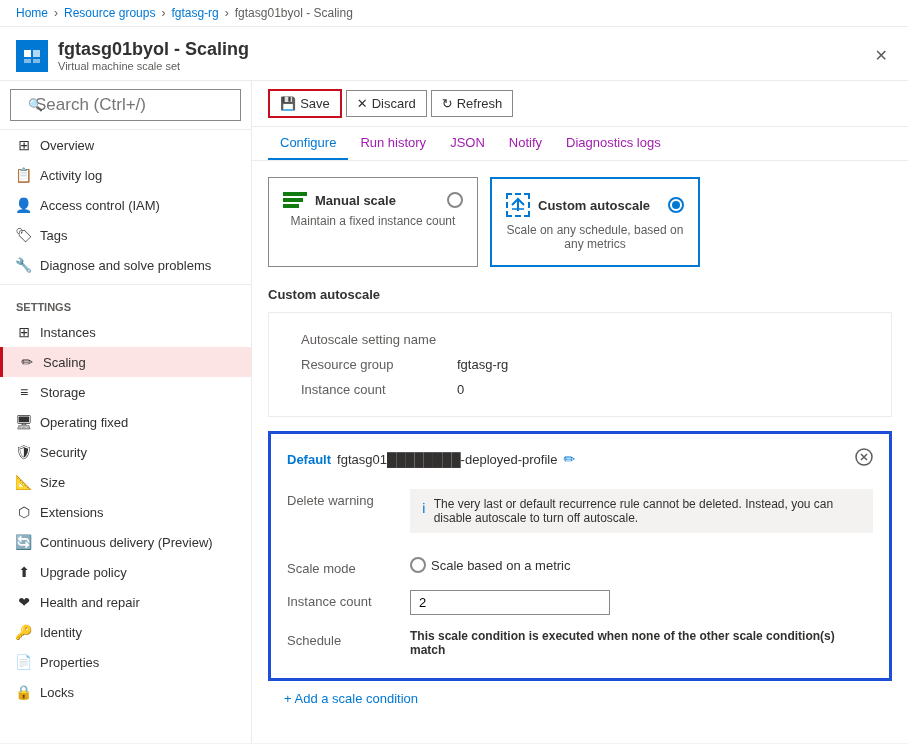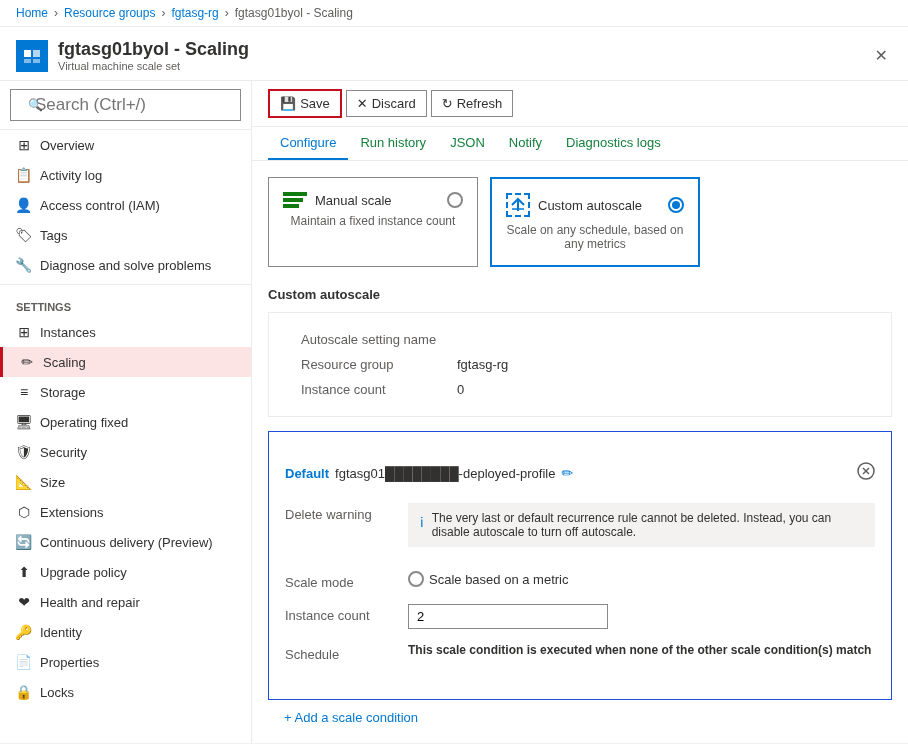--- a/index.html
+++ b/index.html
@@ -167,21 +167,21 @@
     
     .content-tabs {
       display: flex;
       border-bottom: 1px solid #edebe9;
       padding: 0 16px;
       align-items: center;
     }
     .tab {
       padding: 8px 12px;
       cursor: pointer;
-      color: #15803d;
+      color: #a21caf;
       font-size: 13px;
       border-bottom: 2px solid transparent;
     }
     .tab.active {
       border-bottom: 2px solid #0078d4;
       color: #0078d4;
     }
 
     
     .content-body {
@@ -215,21 +215,21 @@
       border: 2px solid #0078d4;
     }
     .scale-option-header {
       display: flex;
       align-items: center;
       gap: 8px;
       justify-content: space-between;
     }
     .scale-option-title {
       font-size: 13px;
-      font-weight: 400;
+      font-weight: 700;
     }
     .scale-option-desc {
       font-size: 12px;
       color: #605e5c;
       text-align: center;
     }
     .radio-btn {
       width: 16px;
       height: 16px;
       border-radius: 50%;
@@ -288,22 +288,22 @@
     }
     .info-label {
       width: 140px;
       color: #605e5c;
       flex-shrink: 0;
     }
     .info-value { color: #323130; }
 
     
     .profile-section {
-      border: 1px solid #1d4ed8;
-      padding: 30px 16px;
+      border: 3px solid #1d4ed8;
+      padding: 14px 16px;
     }
     .profile-header {
       display: flex;
       align-items: center;
       justify-content: space-between;
       margin-bottom: 12px;
     }
     .profile-title {
       display: flex;
       align-items: center;

